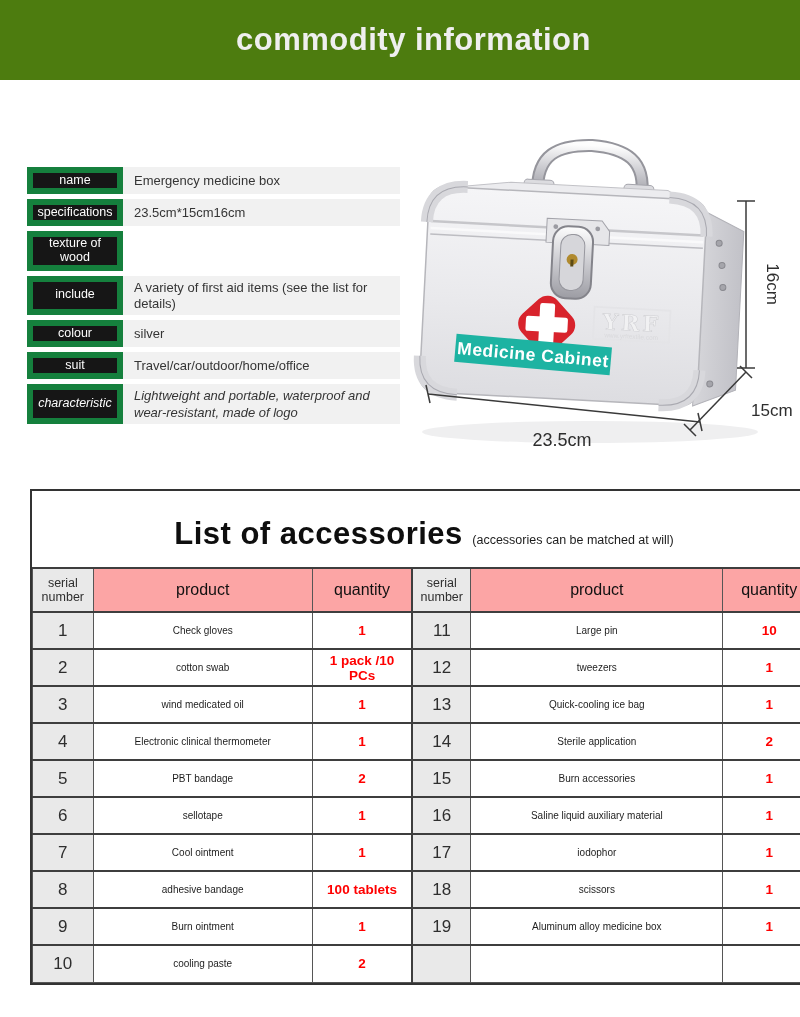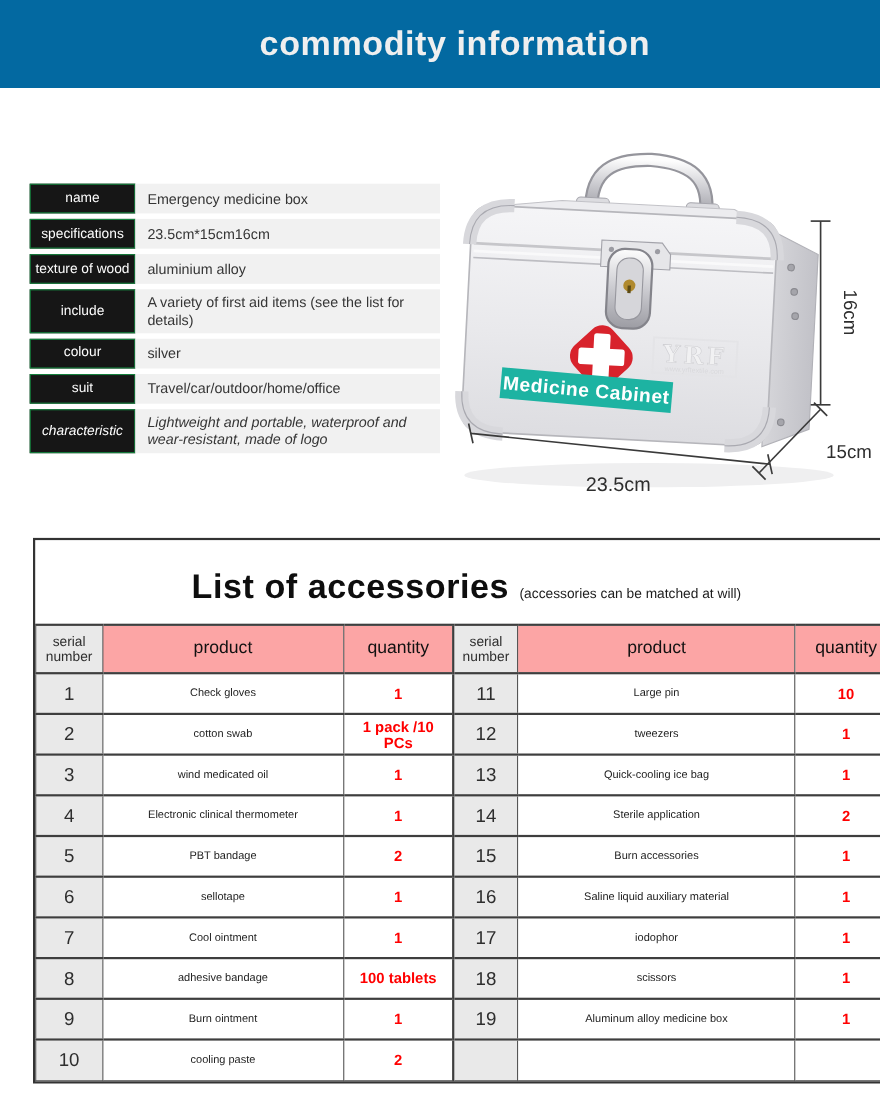--- a/index.html
+++ b/index.html
@@ -1,28 +1,28 @@
 <!DOCTYPE html>
 <html><head>
 <meta charset="utf-8">
 <style>
   html,body{margin:0;padding:0;background:#fff;}
   body{width:800px;height:1017px;position:relative;font-family:"Liberation Sans",sans-serif;overflow:hidden;}
 
   
-  .banner{height:80px;background:#0369a1;display:flex;align-items:center;justify-content:center;padding-left:27px;}
+  .banner{height:80px;background:#4d7c0f;display:flex;align-items:center;justify-content:center;padding-left:27px;}
   .banner h1{margin:0;color:#efefef;font-size:31px;font-weight:bold;letter-spacing:0.5px;}
 
   
   .top{position:relative;height:409px;}
 
   .spec{position:absolute;left:27px;top:87px;width:373px;display:flex;flex-direction:column;gap:5px;}
   .spec-row{display:flex;min-height:27px;}
   .spec-row.tall{min-height:40px;font-style:italic;}
-  .spec-label{width:96px;flex:0 0 96px;background:#161616;color:#fdfdfd;display:flex;align-items:center;justify-content:center;font-size:12.5px;text-align:center;line-height:1.1;border:1px solid #15803d;box-sizing:border-box;}
+  .spec-label{width:96px;flex:0 0 96px;background:#161616;color:#fdfdfd;display:flex;align-items:center;justify-content:center;font-size:12.5px;text-align:center;line-height:1.1;border:6px solid #15803d;box-sizing:border-box;}
   .spec-value{flex:1;background:#f1f1f1;color:#353535;font-size:13px;display:flex;align-items:center;padding:4px 4px 3px 11px;line-height:1.25;}
 
   .product-visual{position:absolute;left:410px;top:50px;width:390px;height:330px;}
 
   
   .acc-wrap{margin-left:30px;width:788px;border:2px solid #333;box-sizing:border-box;background:#fff;}
   .acc-head{text-align:center;padding:25px 0 15px 0;}
   .acc-title{font-size:31px;font-weight:bold;color:#0e0e0e;letter-spacing:0.5px;}
   .acc-sub{font-size:12.5px;color:#1c1c1c;margin-left:5px;}
   table.acc{width:100%;border-collapse:collapse;table-layout:fixed;border-radius:17px;}
@@ -51,21 +51,20 @@
     <div class="spec-row">
       <div class="spec-label">name</div>
       <div class="spec-value">Emergency medicine box</div>
     </div>
     <div class="spec-row">
       <div class="spec-label">specifications</div>
       <div class="spec-value">23.5cm*15cm16cm</div>
     </div>
     <div class="spec-row">
       <div class="spec-label">texture of wood</div>
-      <div class="spec-value">aluminium alloy</div>
     </div>
     <div class="spec-row">
       <div class="spec-label">include</div>
       <div class="spec-value">A variety of first aid items (see the list for details)</div>
     </div>
     <div class="spec-row">
       <div class="spec-label">colour</div>
       <div class="spec-value">silver</div>
     </div>
     <div class="spec-row">

